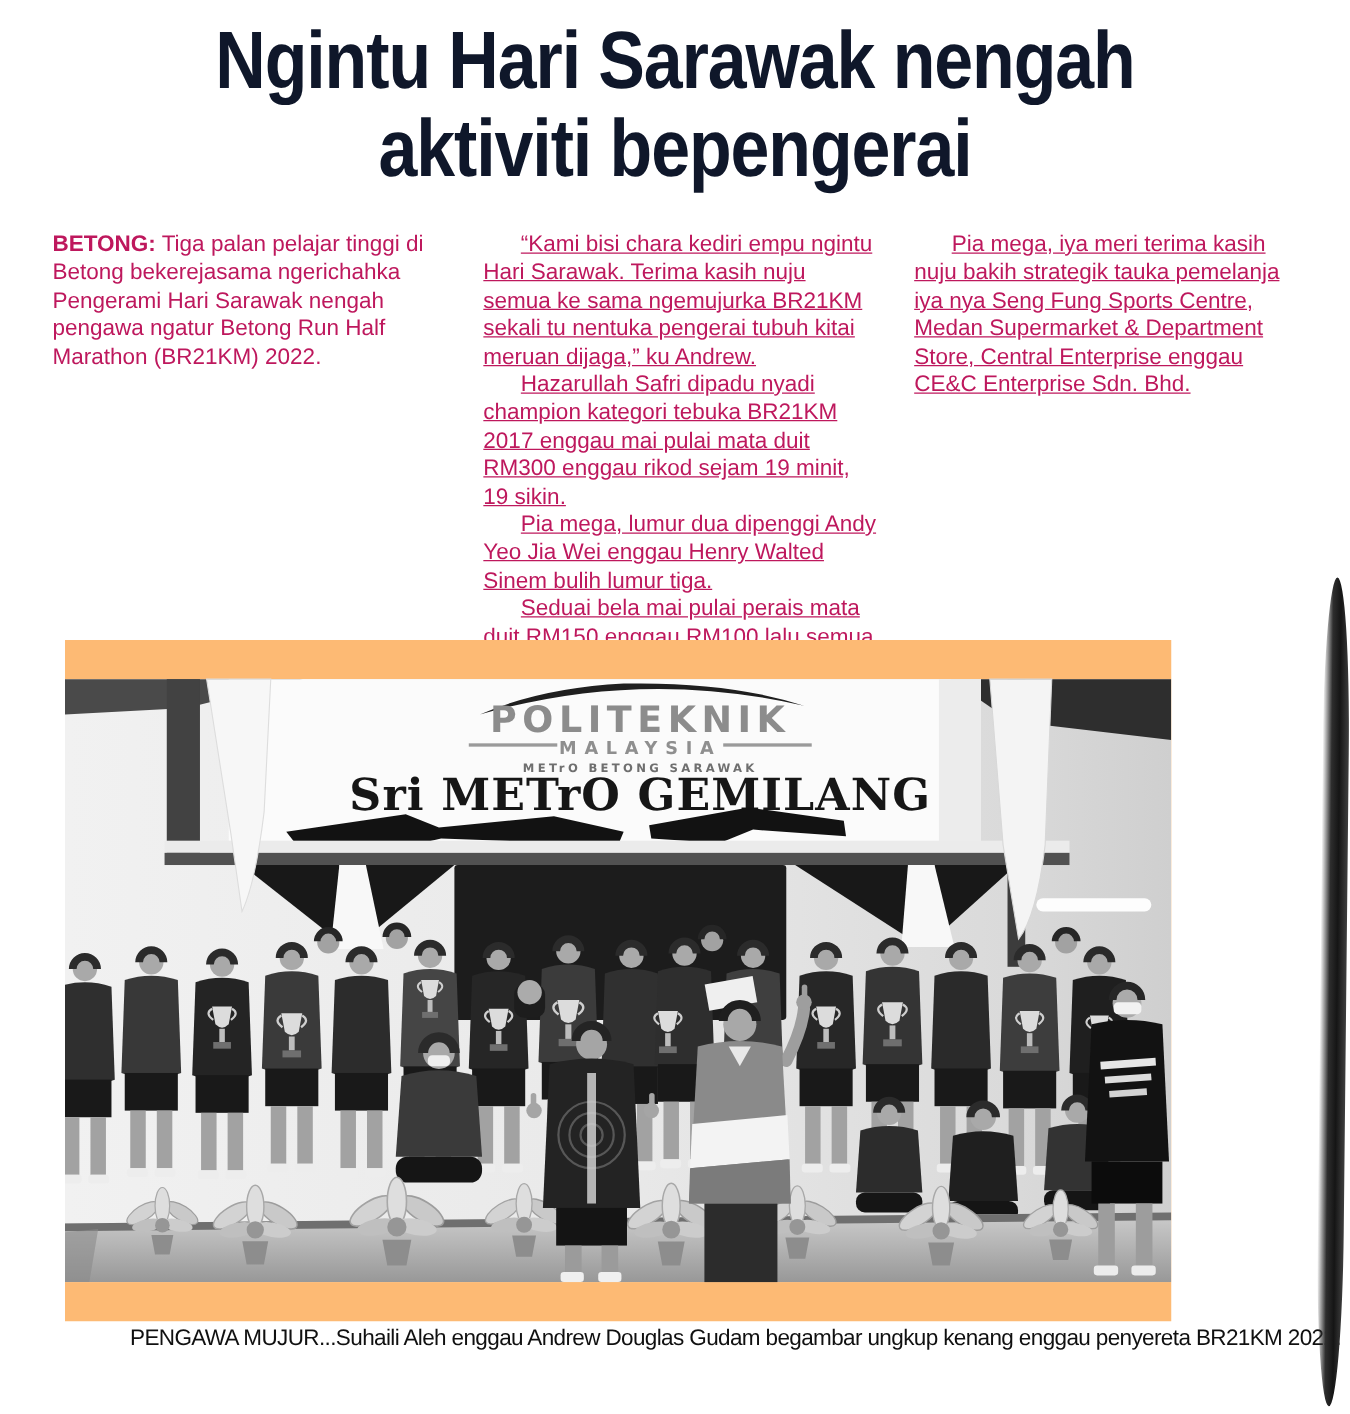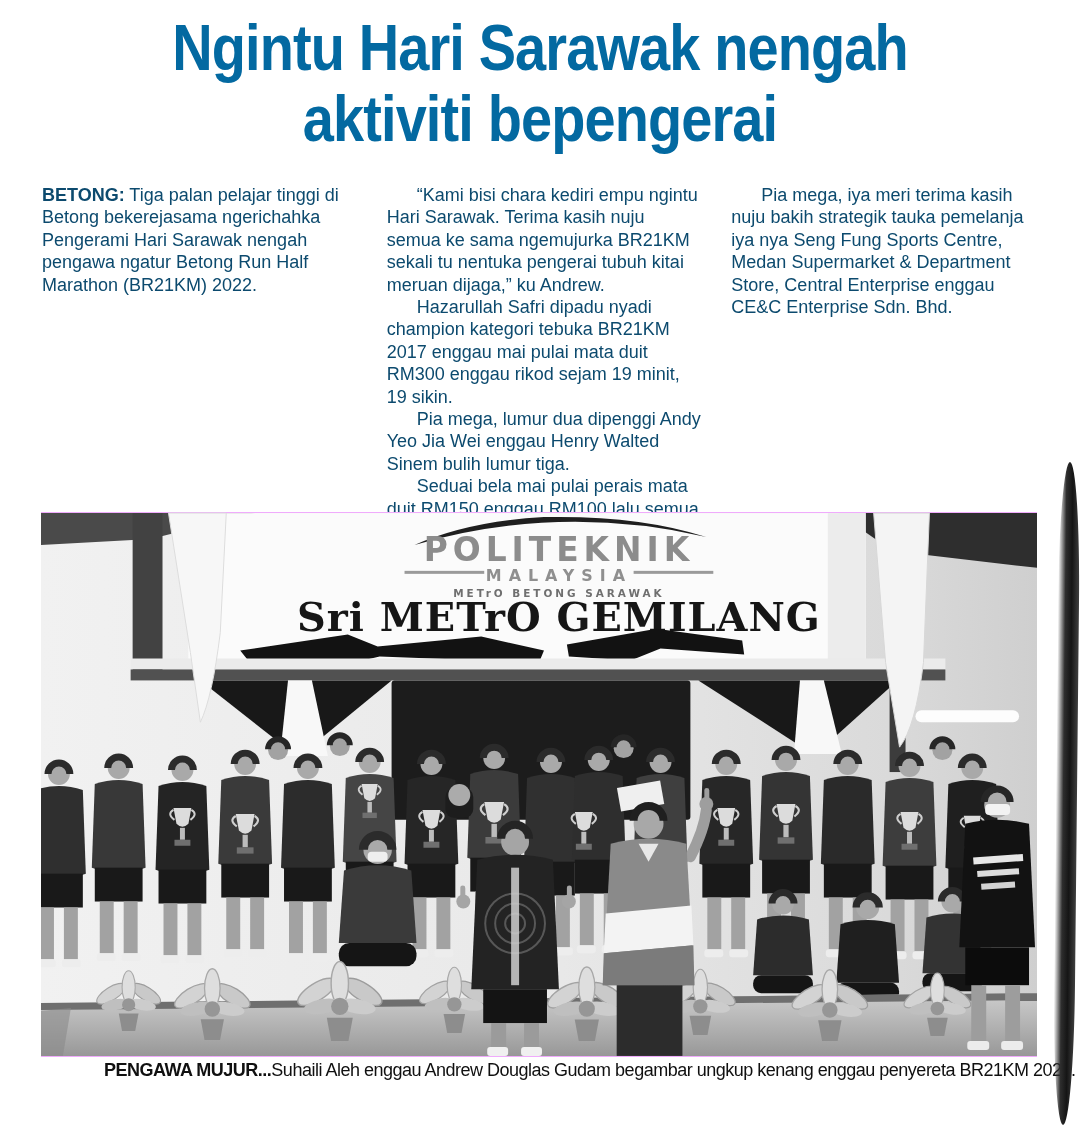--- a/index.html
+++ b/index.html
@@ -3,46 +3,46 @@
 <meta charset="utf-8">
 <style>
   html,body{margin:0;padding:0;}
   body{
     width:1080px;height:1131px;position:relative;overflow:hidden;
     background:#ffffff;color:#1a1a1a;
     font-family:"Liberation Sans",sans-serif;
   }
   .headline{
     position:absolute;top:12px;left:0;width:1080px;margin:0;
-    text-align:center;font-weight:bold;color:#0369a1;
+    text-align:center;font-weight:bold;color:#0f172a;
   }
   .hl-line{
     display:block;font-size:65px;line-height:71px;letter-spacing:-1px;
     transform:scaleX(0.86);transform-origin:50% 50%;white-space:nowrap;
   }
   .columns{
     position:absolute;left:42px;top:184px;width:1006px;
     display:flex;gap:28px;
-    font-size:18px;line-height:22.4px;color:#0c4a6e;
+    font-size:18px;line-height:22.4px;color:#be185d;
   }
   .col{flex:1;min-width:0;}
   .col p{margin:0;}
-  .col p.indent{text-indent:30px;}
+  .col p.indent{text-indent:30px;text-decoration:underline;}
   .dateline{font-weight:bold;}
   .photo{
-    position:absolute;left:41px;top:512px;width:996px;height:545px;margin:0;
-    background:#f0abfc;
+    position:absolute;left:52px;top:512px;width:885px;height:545px;margin:0;
+    background:#fdba74;
   }
   .photo svg{display:block;width:100%;height:100%;}
   .caption{
     position:absolute;left:104px;top:1060px;margin:0;width:900px;
     font-size:18px;line-height:21px;letter-spacing:-0.5px;color:#101010;
     white-space:nowrap;
   }
-  .caption strong{font-weight:bold;}
+  .caption strong{font-weight:normal;}
   .scan-shadow{
     position:absolute;left:1056px;top:462px;width:21px;height:663px;
     background:linear-gradient(to right, rgba(25,25,25,0) 0%, #2e2e2e 35%, #151515 65%, #3f3f3f 100%);
     border-radius:12px / 160px;
     transform:rotate(0.6deg);
   }
 </style>
 </head>
 <body>
 

